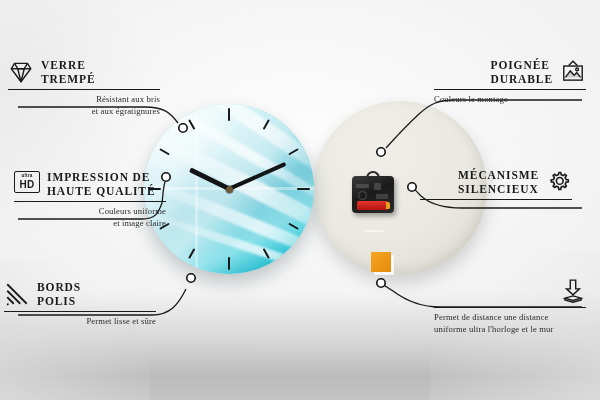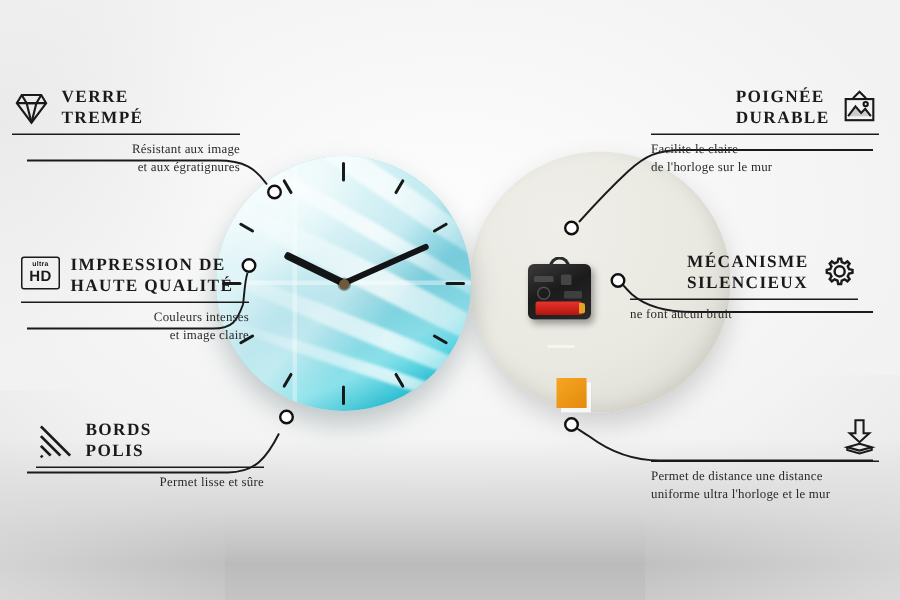--- a/index.html
+++ b/index.html
@@ -163,21 +163,21 @@
     font-family:"Liberation Serif", serif;
     font-size:8.6px; color:#2a2a2a; line-height:1.38;
     letter-spacing:.15px;
   }
   .ico { width:26px; height:26px; flex:0 0 26px; color:#1a1a1a; }
   .ico svg { display:block; width:26px; height:26px; }
 
   
   #f-verre      { left:8px;  top:58px;  }
   #f-impression { left:14px;  top:170px; }
-  #f-bords      { left:24px;  top:280px; }
+  #f-bords      { left:4px;  top:280px; }
   #f-poignee    { left:434px; top:58px;  }
   #f-mecanisme  { left:420px; top:168px; }
   #f-entretoise { left:434px; top:278px; }
 
   .hd-badge {
     width:26px; height:22px; border:1.6px solid #1a1a1a; border-radius:2px;
     display:flex; flex-direction:column; align-items:center; justify-content:center;
     line-height:1;
   }
   .hd-top { font-size:4.6px; font-weight:bold; letter-spacing:.2px; color:#1a1a1a; font-family:"Liberation Sans", sans-serif; }
@@ -298,38 +298,38 @@
           <path d="M3 9 H21"></path>
             <path d="M6 4 L9 9 L12 21"></path>
             <path d="M18 4 L15 9 L12 21"></path>
             <path d="M9 9 H15"></path>
         </svg>
       </span>
       <span class="feat-title"><span>VERRE</span><br><span>TREMPÉ</span></span>
     </div>
     <div class="feat-rule"></div>
     <div class="feat-sub">
-      <div>Résistant aux image</div>
+      <div>Résistant aux bris</div>
       <div>et aux égratignures</div>
     </div>
   </div>
 
   <div class="feat left" id="f-impression">
     <div class="feat-head">
       <span class="ico">
         <span class="hd-badge">
           <span class="hd-top">ultra</span>
           <span class="hd-bot">HD</span>
         </span>
       </span>
       <span class="feat-title"><span>IMPRESSION DE</span><br><span>HAUTE QUALITÉ</span></span>
     </div>
     <div class="feat-rule"></div>
     <div class="feat-sub">
-      <div>Couleurs intenses</div>
+      <div>Couleurs uniforme</div>
       <div>et image claire</div>
     </div>
   </div>
 
   <div class="feat left" id="f-bords">
     <div class="feat-head">
       <span class="ico">
         <svg viewBox="0 0 24 24" fill="none" stroke="currentColor" stroke-width="1.7">
           <path d="M3 3 L21 21"></path>
             <path d="M3 9 L15 21"></path>
@@ -353,38 +353,36 @@
           <path d="M8 6 L12 2 L16 6"></path>
           <rect x="3.5" y="6.5" width="17" height="13"></rect>
           <path d="M5 17 L9.5 11 L13 15 L15.5 12.5 L19 17 Z" fill="currentColor" stroke="none" opacity=".18"></path>
           <path d="M5 17 L9.5 11 L13 15 L15.5 12.5 L19 17"></path>
           <circle cx="15.8" cy="9.6" r="1.3"></circle>
         </svg>
       </span>
     </div>
     <div class="feat-rule"></div>
     <div class="feat-sub">
-      <div>Facilite le claire</div>
-      <div>de l'horloge sur le mur</div>
+      <div>Couleurs le montage</div>
     </div>
   </div>
 
   <div class="feat right" id="f-mecanisme">
     <div class="feat-head">
       <span class="feat-title"><span>MÉCANISME</span><br><span>SILENCIEUX</span></span>
       <span class="ico">
         <svg viewBox="0 0 24 24" fill="none" stroke="currentColor" stroke-width="1.5">
           <path d="M12 3.2 L13.6 3.2 L14 5.3 L15.8 6.1 L17.5 4.9 L18.8 6.2 L17.7 7.9 L18.5 9.7 L20.6 10.1 L20.6 11.9 L18.5 12.3 L17.7 14.1 L18.8 15.8 L17.5 17.1 L15.8 15.9 L14 16.7 L13.6 18.8 L11.8 18.8 L11.4 16.7 L9.6 15.9 L7.9 17.1 L6.6 15.8 L7.7 14.1 L6.9 12.3 L4.8 11.9 L4.8 10.1 L6.9 9.7 L7.7 7.9 L6.6 6.2 L7.9 4.9 L9.6 6.1 L11.4 5.3 Z"></path>
           <circle cx="12.7" cy="11" r="3.1"></circle>
         </svg>
       </span>
     </div>
     <div class="feat-rule"></div>
     <div class="feat-sub">
-      <div>ne font aucun bruit</div>
     </div>
   </div>
 
   <div class="feat right" id="f-entretoise">
     <div class="feat-head">
       <span class="ico">
         <svg viewBox="0 0 24 24" fill="none" stroke="currentColor" stroke-width="1.3">
           <path d="M9.5 2 H14.5 V10 H18 L12 15.5 L6 10 H9.5 Z"></path>
           <path d="M12 16.5 L19.5 18.6 L12 20.7 L4.5 18.6 Z"></path>
           <path d="M4.5 18.6 V20.3 L12 22.4 L19.5 20.3 V18.6"></path>

